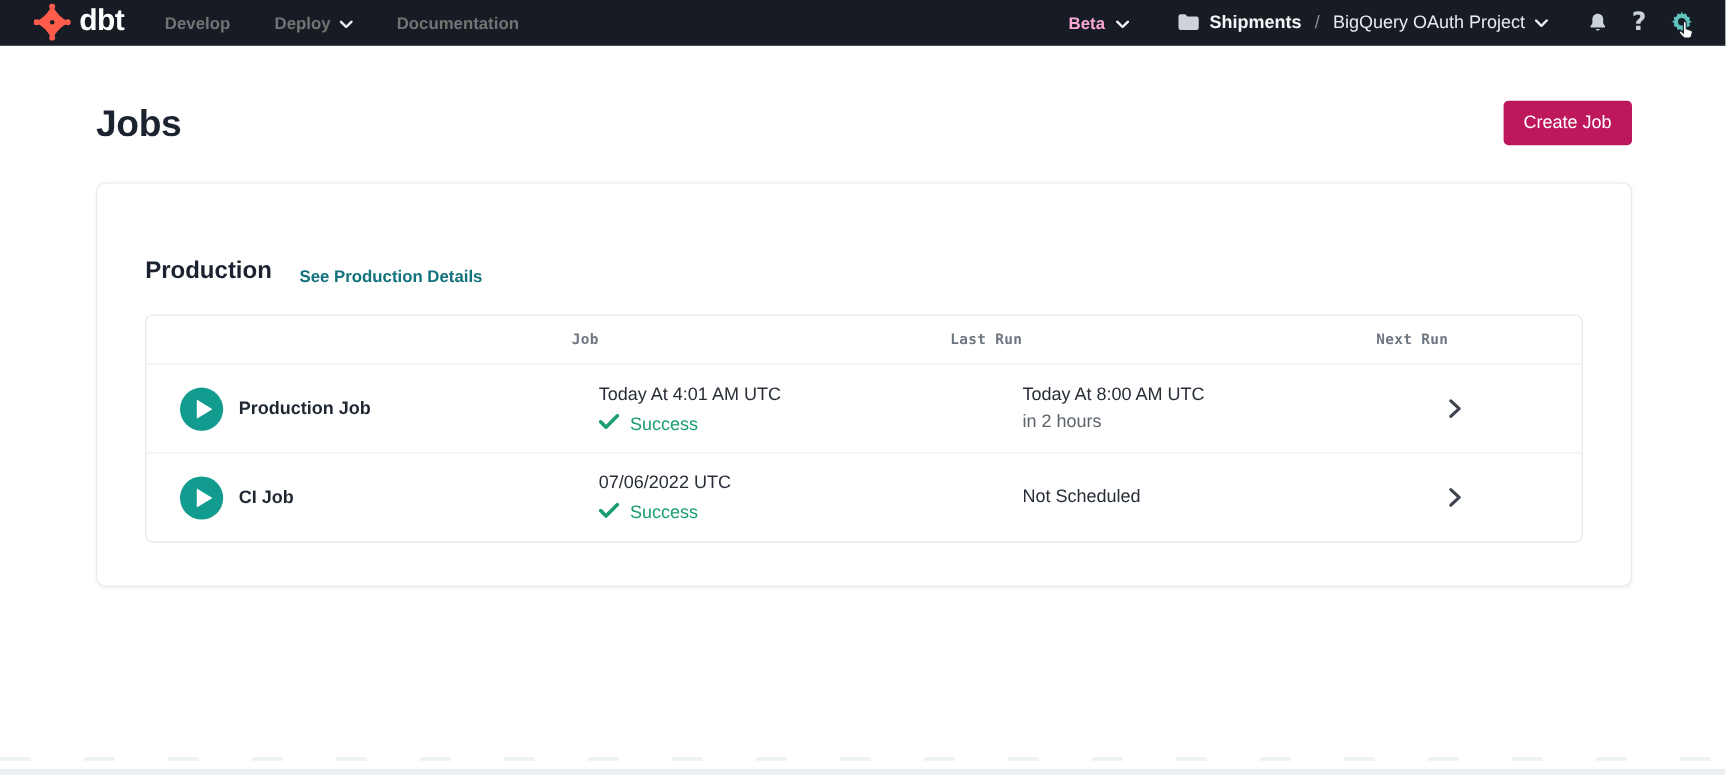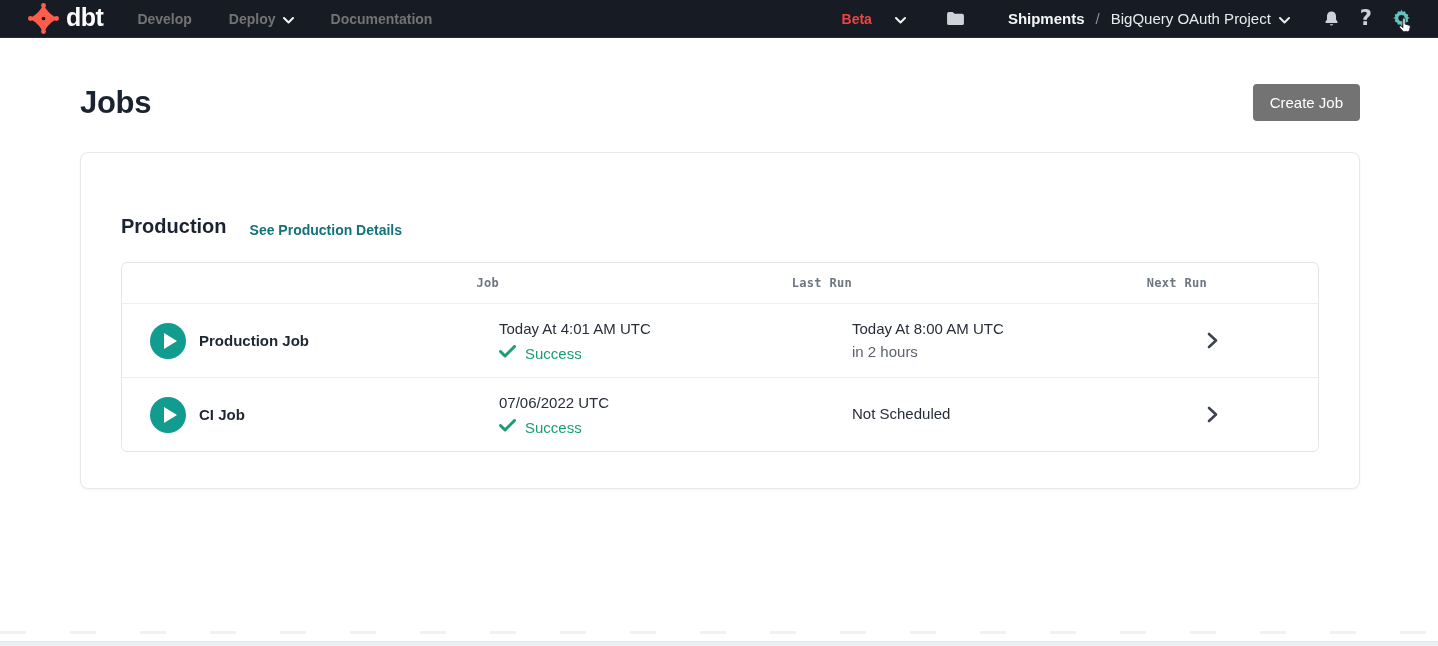--- a/index.html
+++ b/index.html
@@ -39,49 +39,49 @@
     margin-right: 37px;
     display: flex;
     align-items: center;
     gap: 7px;
     cursor: pointer;
     white-space: nowrap;
   }
   .caret { display: inline-block; }
   .nav-right { margin-left: auto; display: flex; align-items: center; }
   .beta {
-    color: #ef4444; font-size: 14px; font-weight: 700;
-    display: flex; align-items: center; gap: 23px; cursor: pointer;
+    color: #f9a8d4; font-size: 14px; font-weight: 700;
+    display: flex; align-items: center; gap: 9px; cursor: pointer;
   }
   .project-crumb {
     display: flex; align-items: center;
     margin-left: 40px;
     font-size: 15px;
     color: #e8eaee;
     gap: 8px;
     cursor: pointer;
   }
-  .project-crumb .account { font-weight: 700; color: #f4f5f7; margin-left: 35px; }
+  .project-crumb .account { font-weight: 700; color: #f4f5f7; }
   .project-crumb .sep { color: #8a919c; margin: 0 3px; font-weight: 400; }
   .project-crumb .proj { font-weight: 400; }
   .icon-cluster { display: flex; align-items: center; gap: 19px; margin-left: 32px; }
   .icon-btn { cursor: pointer; display: flex; align-items: center; justify-content: center; position: relative; }
   .qmark { color: #ccd2da; font-size: 21px; font-weight: 800; line-height: 1; font-family: "DejaVu Sans", sans-serif; }
   .gear-wrap { position: relative; }
   .cursor-overlay { position: absolute; left: 6px; top: 9px; }
 
   
   .main { padding: 0 78px 0 80px; position: relative; }
   .page-head {
     display: flex; align-items: center; justify-content: space-between;
     margin-top: 46px;
   }
   .page-title { font-size: 31px; font-weight: 700; color: #1b2230; letter-spacing: -0.3px; }
   .btn-primary {
-    background: #737373;
+    background: #be185d;
     color: #ffffff;
     font-size: 15px;
     font-weight: 500;
     font-family: "Liberation Sans", sans-serif;
     border: none;
     border-radius: 4px;
     padding: 10px 17px;
     cursor: pointer;
   }
 

